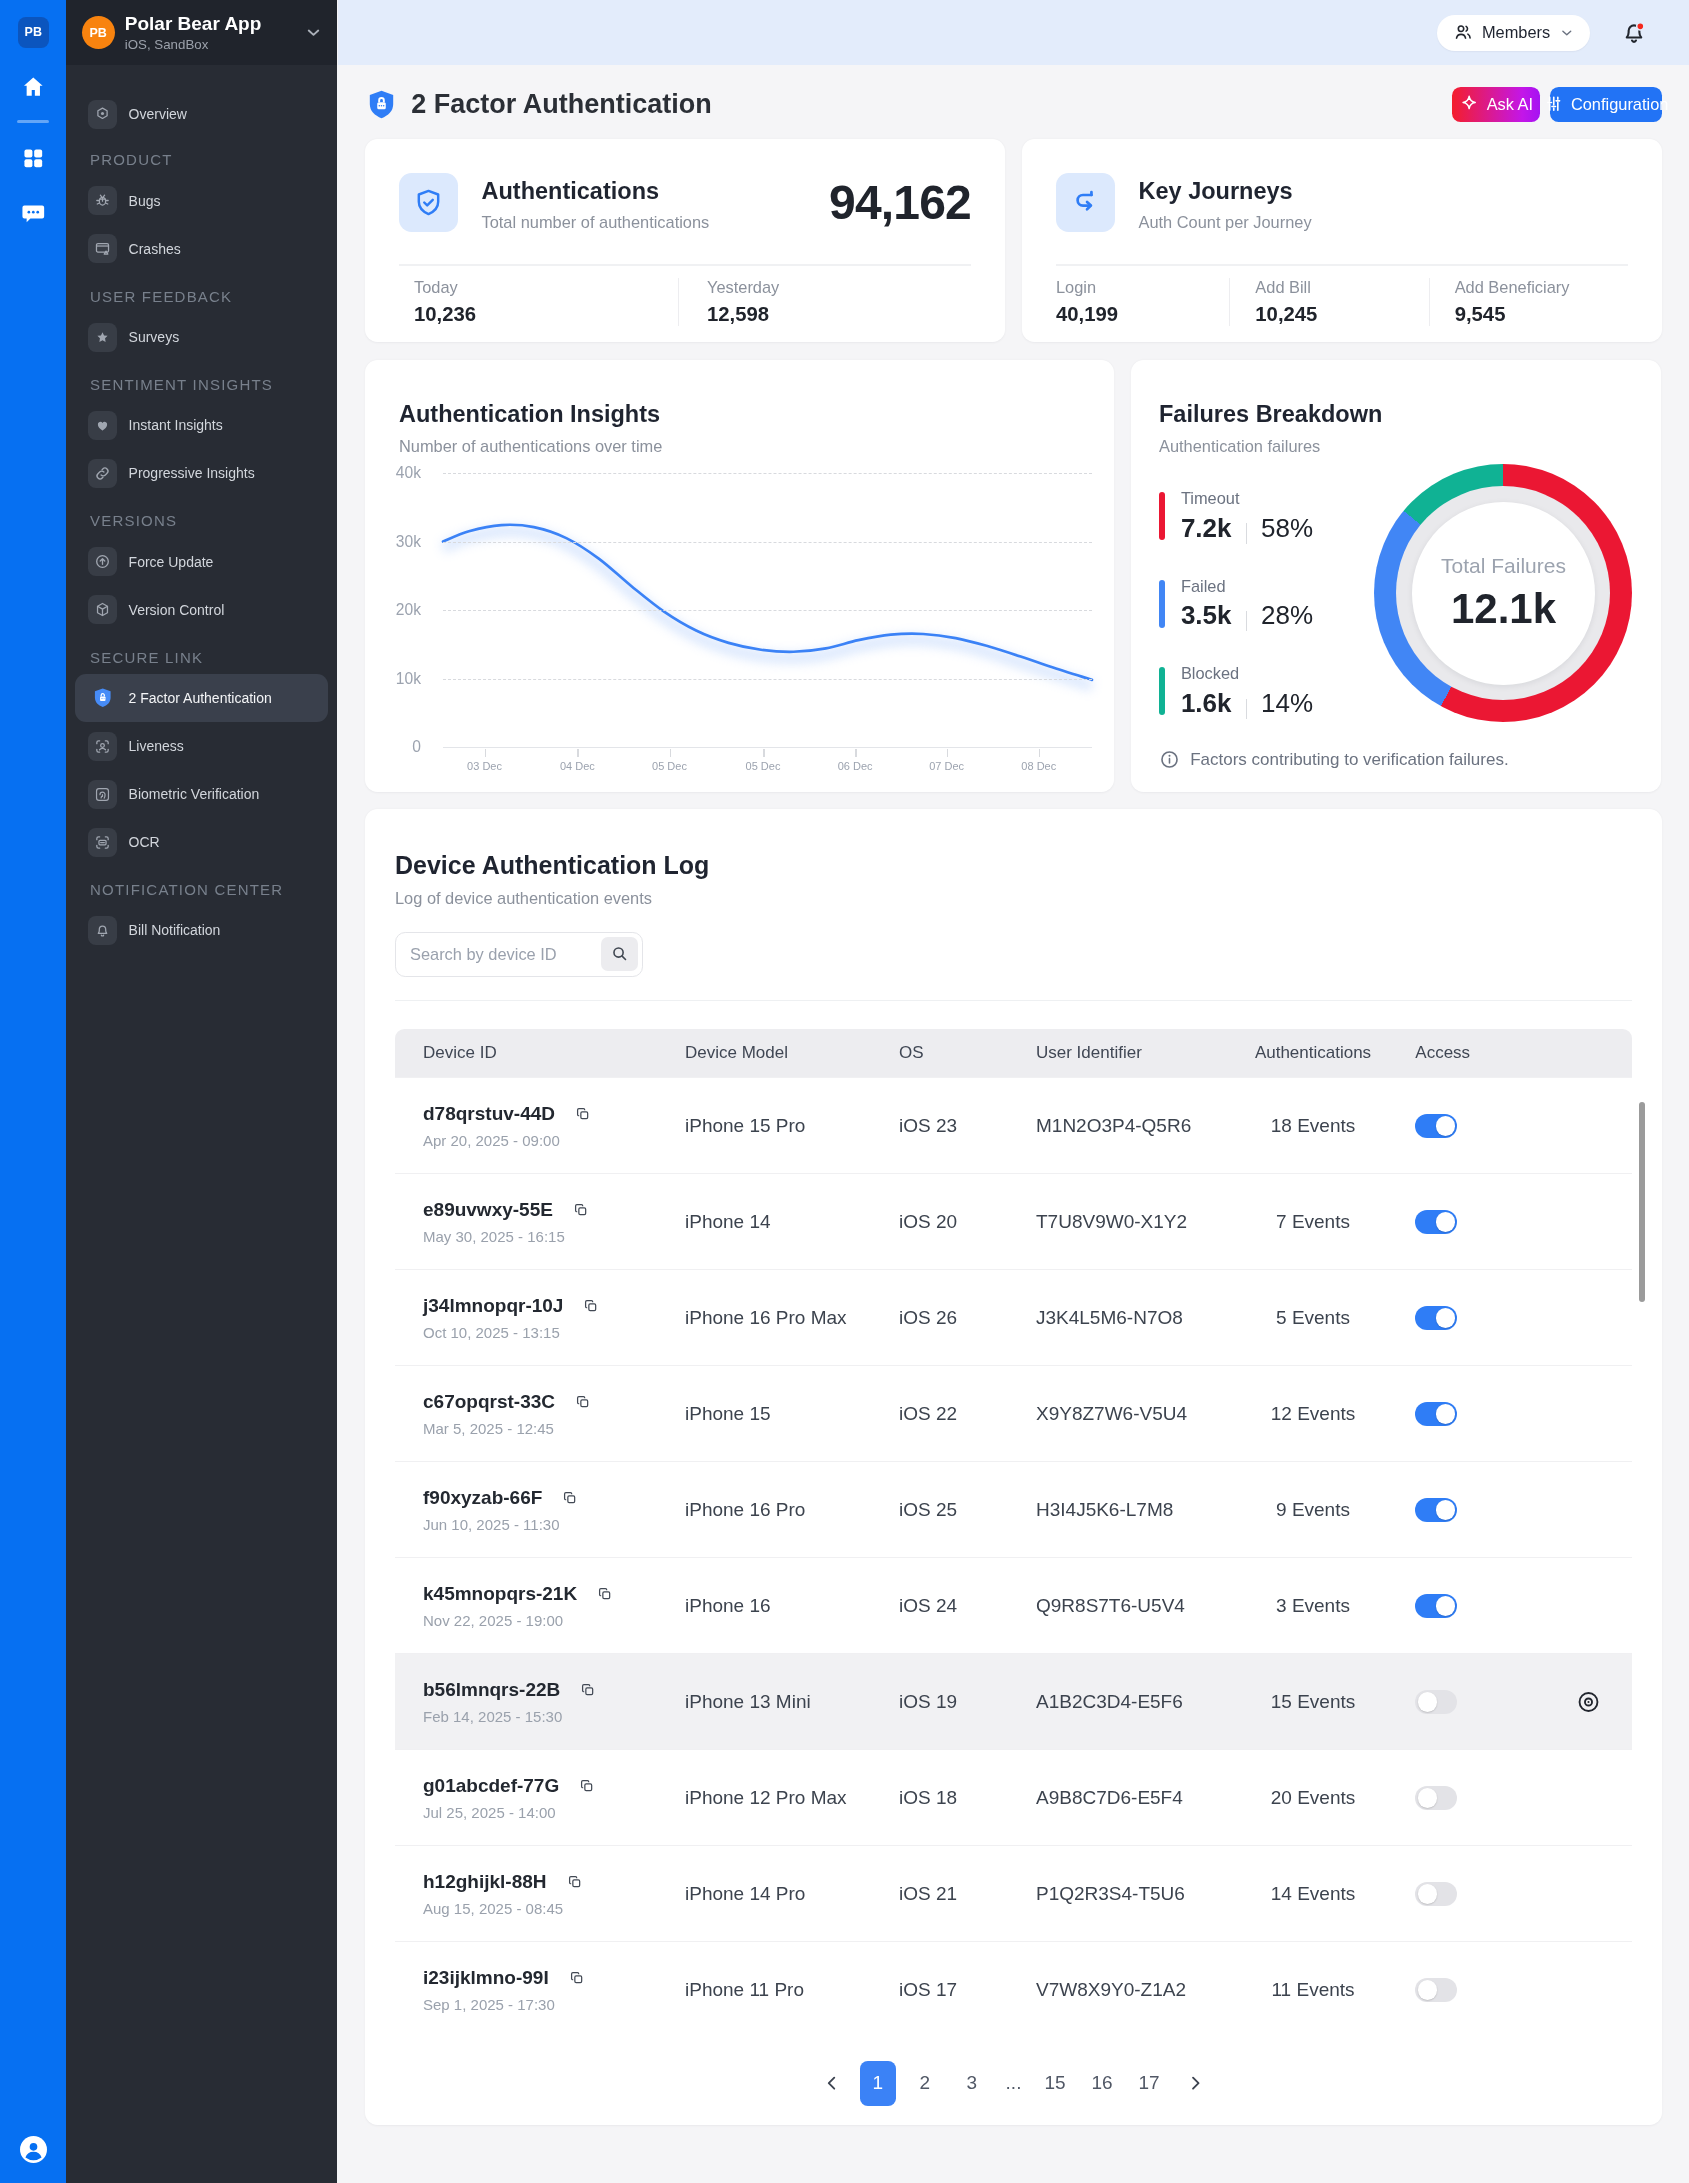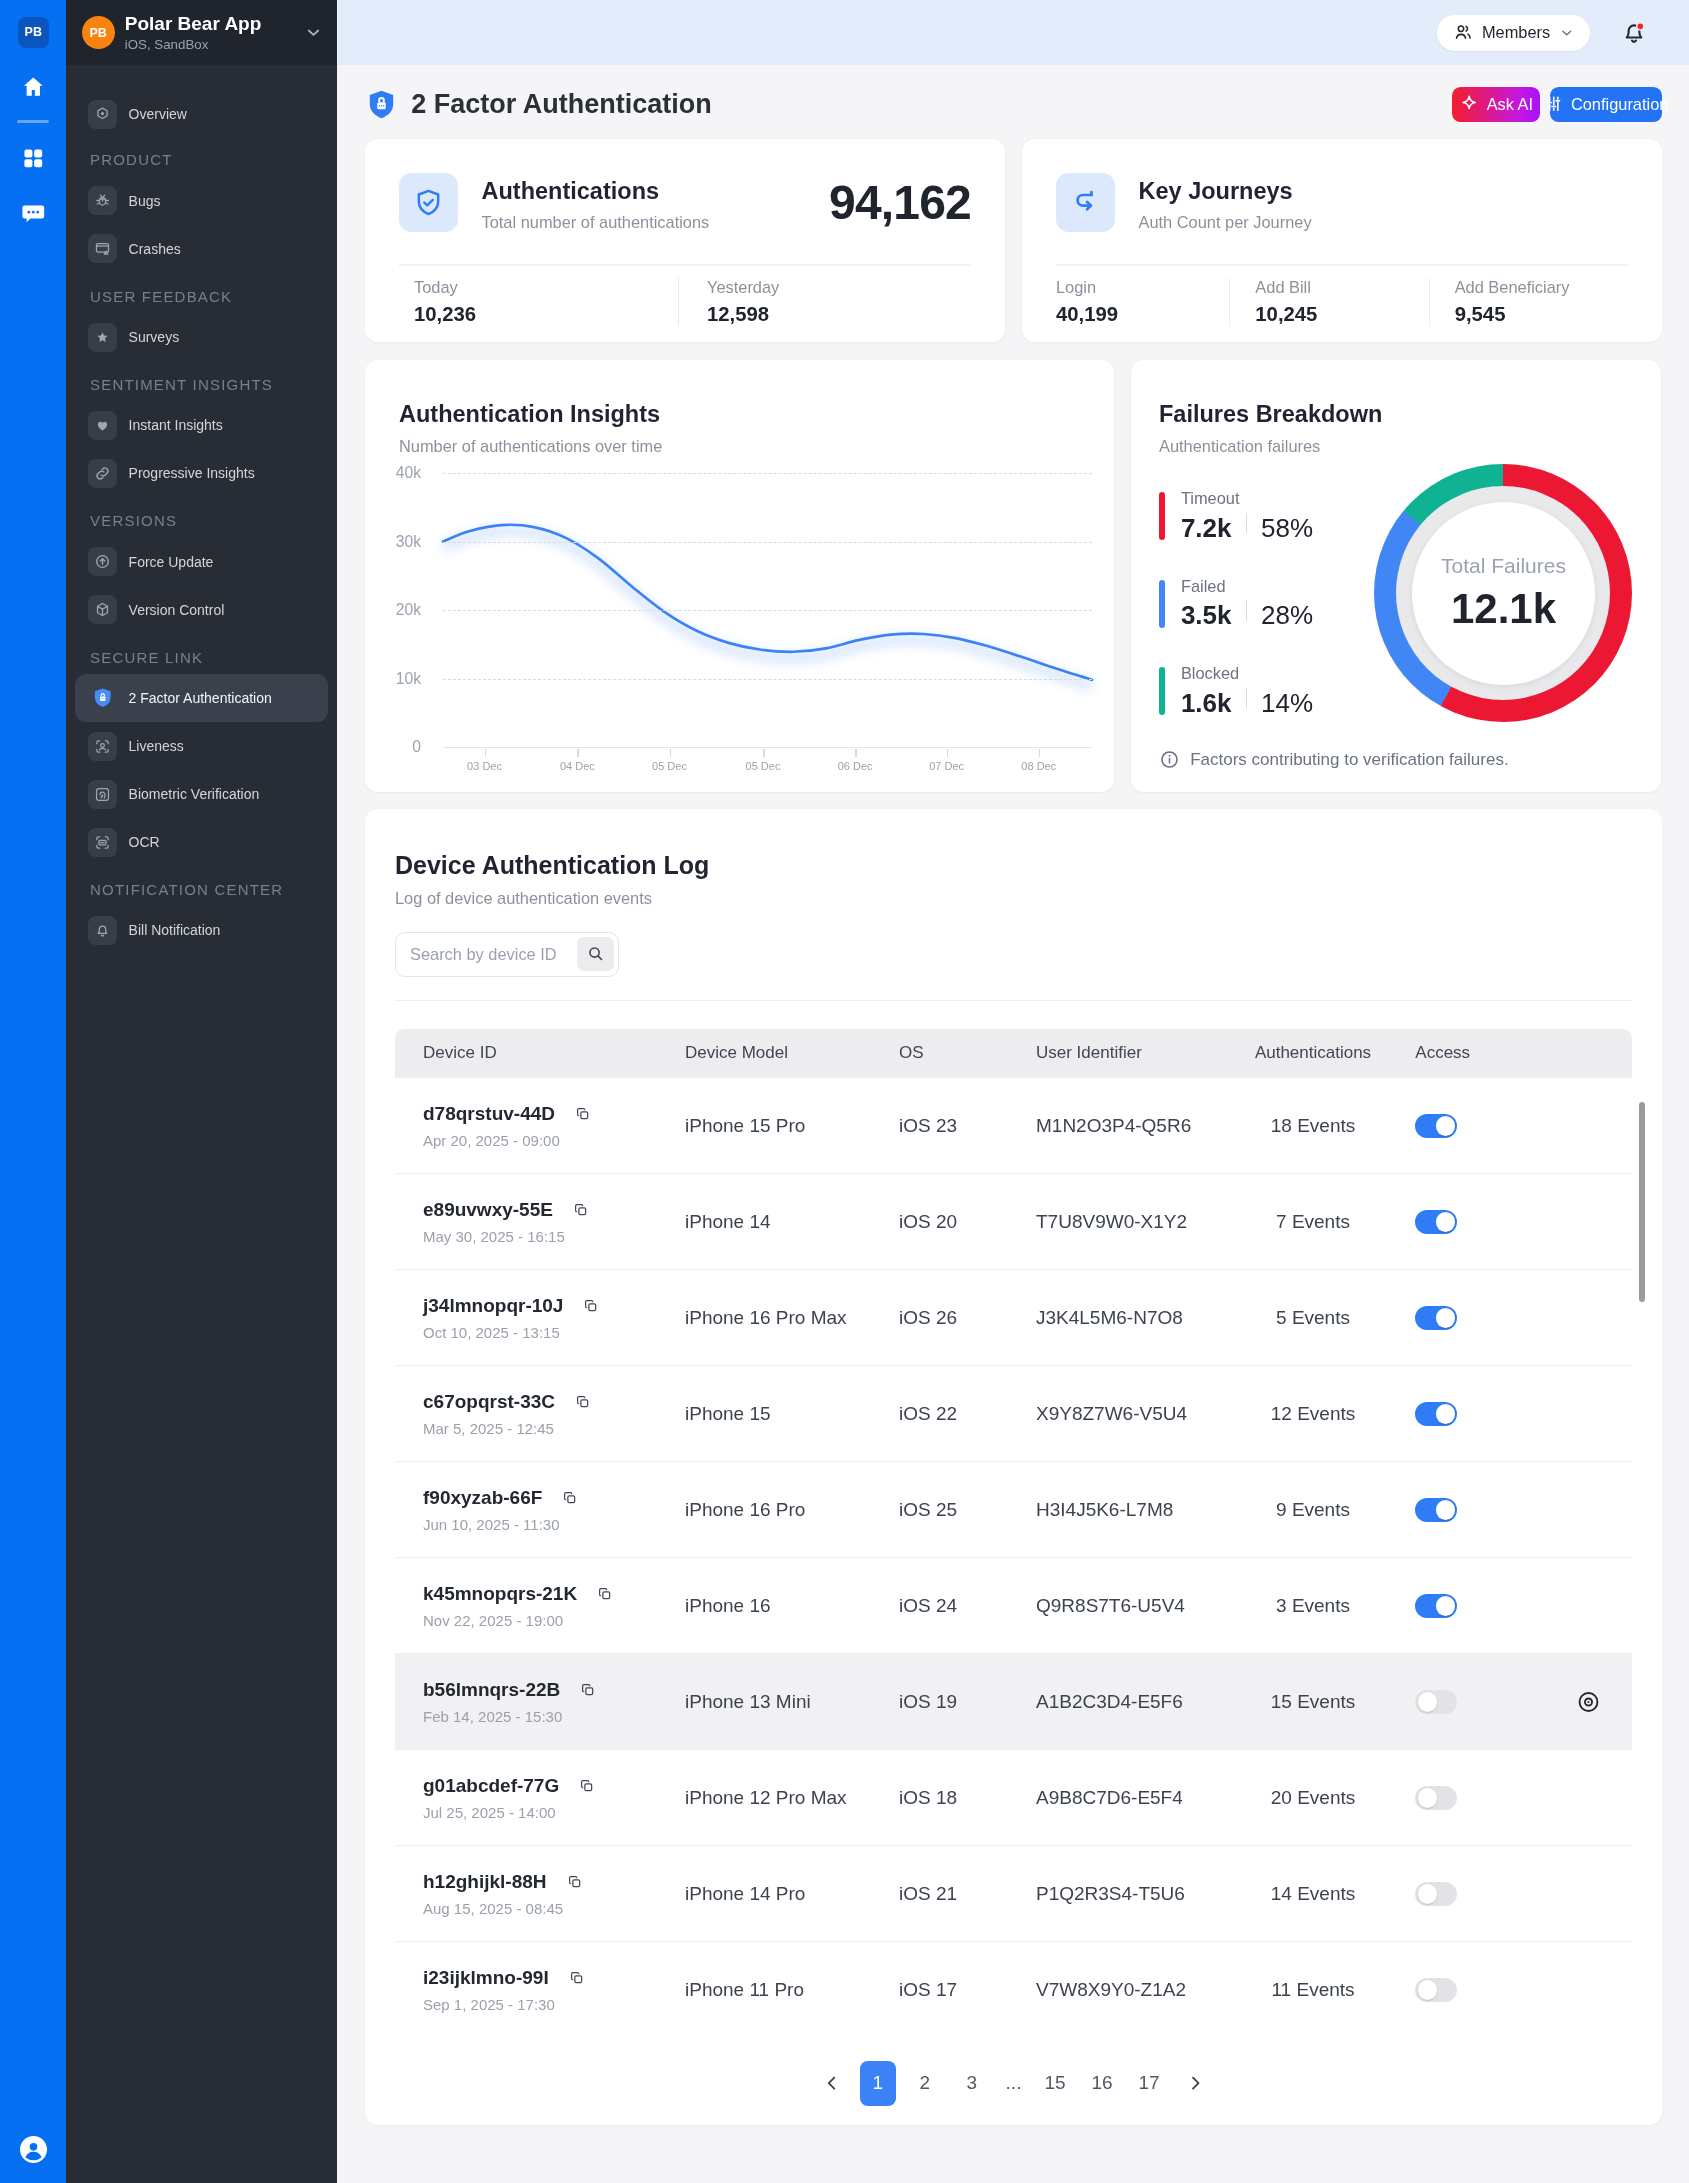--- a/index.html
+++ b/index.html
@@ -84,39 +84,39 @@
   .xtick{position:absolute;top:-11px;width:1.6px;height:7.8px;background:#d8dade;}
   .xlab-p0{left:6.4%}.xlab-p1{left:20.7%}.xlab-p2{left:34.9%}.xlab-p3{left:49.3%}
   .xlab-p4{left:63.5%}.xlab-p5{left:77.6%}.xlab-p6{left:91.8%}
 
   .failures-card{width:530px;height:432px;position:relative;padding:41px 28px 0 28px;}
   .leg{position:absolute;left:28px;top:129px;}
   .leg-item{margin-bottom:33px;display:flex;}
   .leg-bar{width:5.5px;height:48px;border-radius:3.1px;flex:0 0 auto;margin-top:3.1px;}
   .leg-body{margin-left:16.4px;}
   .leg-label{font-size:16.4px;color:#6b7280;}
-  .leg-vals{display:flex;align-items:flex-start;margin-top:4.7px;}
+  .leg-vals{display:flex;align-items:flex-end;margin-top:4.7px;}
   .leg-value{font-size:26px;font-weight:700;color:#20242c;}
   .leg-sep{width:1.6px;height:20.3px;background:#d9dbdf;margin:0 14px;}
   .leg-pct{font-size:26px;font-weight:400;color:#20242c;}
   .donut{position:absolute;left:243px;top:104px;width:258px;height:258px;}
   .donut-ring{position:absolute;inset:0;border-radius:50%;}
   .donut-gray{position:absolute;left:22px;top:22px;width:214px;height:214px;border-radius:50%;background:#e9e9ec;}
   .donut-center{position:absolute;left:38px;top:38px;width:183px;height:183px;border-radius:50%;background:#fff;
     box-shadow:0 1.6px 6.3px rgba(16,24,40,.08);display:flex;flex-direction:column;align-items:center;justify-content:center;}
   .donut-label{font-size:21px;color:#9ca3af;}
   .donut-value{font-size:42px;font-weight:700;color:#20242c;margin-top:6.3px;}
   .fail-note{position:absolute;left:28px;top:389px;display:flex;align-items:center;gap:10.2px;
     font-size:17px;color:#6b7280;}
 
   
   .log-card{margin-top:17px;width:1297px;height:1316px;position:relative;padding:42px 30px 0 30px;}
   .log-title{font-size:25px;font-weight:700;color:#1f2430;}
   .log-sub{font-size:16.4px;color:#8b919c;margin-top:9.4px;}
-  .search{margin-top:23.5px;width:224px;height:45px;border:1.6px solid #e4e5e9;border-radius:10.2px;background:#fff;
+  .search{margin-top:23.5px;width:248px;height:45px;border:1.6px solid #e4e5e9;border-radius:10.2px;background:#fff;
     display:flex;align-items:center;position:relative;}
   .search input{border:none;outline:none;background:transparent;font-family:inherit;font-size:16.4px;color:#3a4049;
     padding-left:14px;width:164px;}
   .search input::placeholder{color:#9aa1ad;}
   .search-btn{position:absolute;right:3.9px;top:3.9px;width:37px;height:34px;border-radius:7px;background:#ececef;
     display:flex;align-items:center;justify-content:center;cursor:pointer;}
   .log-div{margin-top:23px;height:1.6px;background:#eef0f2;margin-left:0px;}
 
   .table{margin-top:28px;width:1237px;}
   .tr{display:grid;grid-template-columns:262px 214px 137px 188px 178px 1fr;align-items:center;padding-left:28px;}

